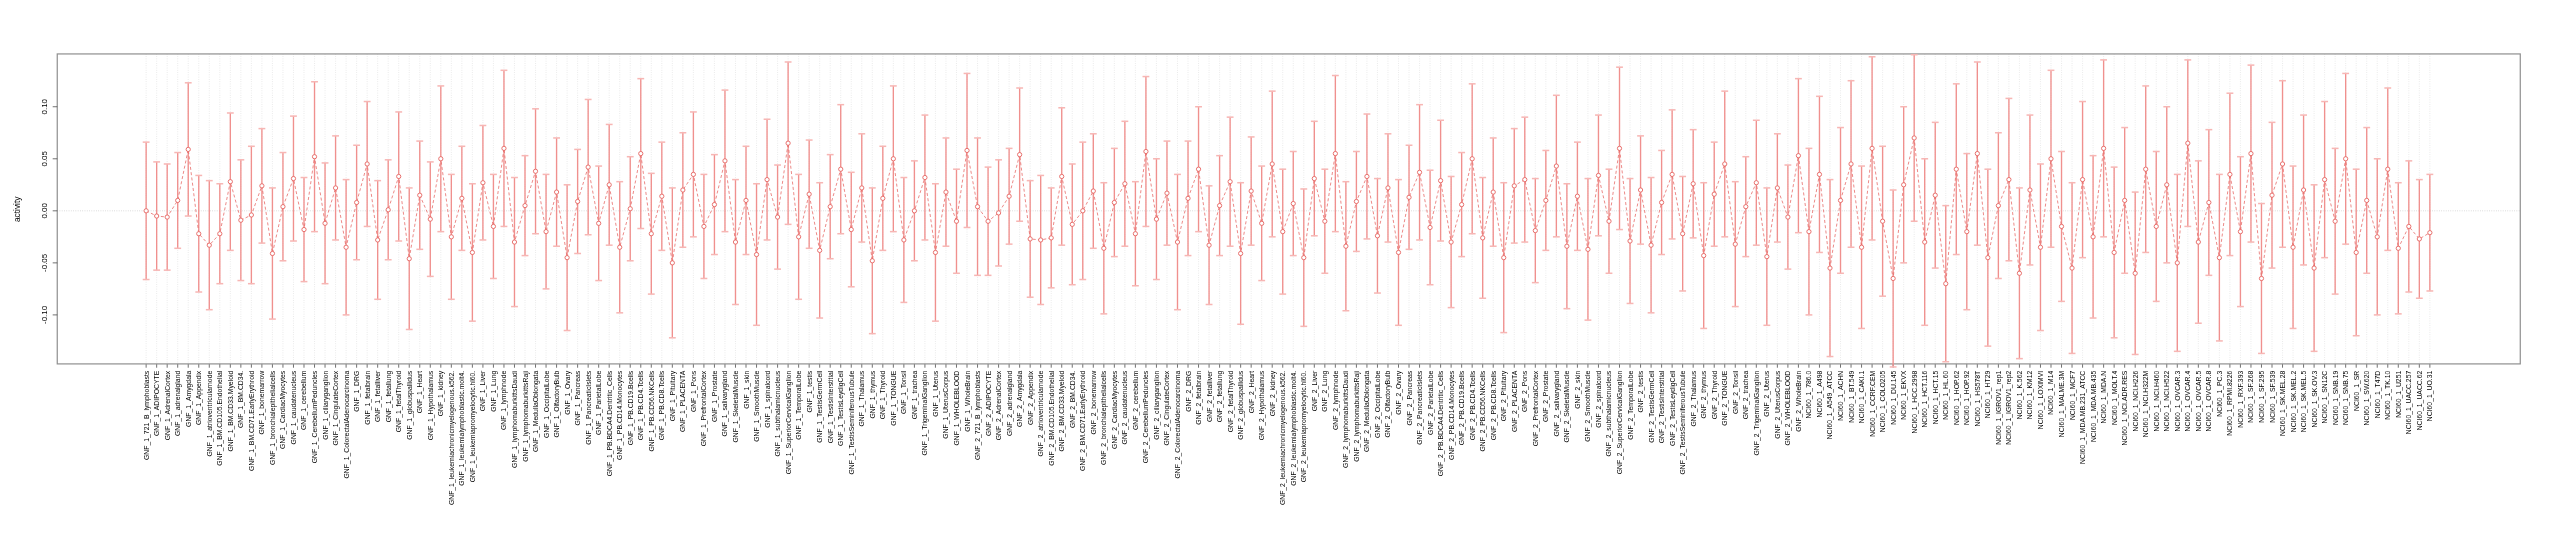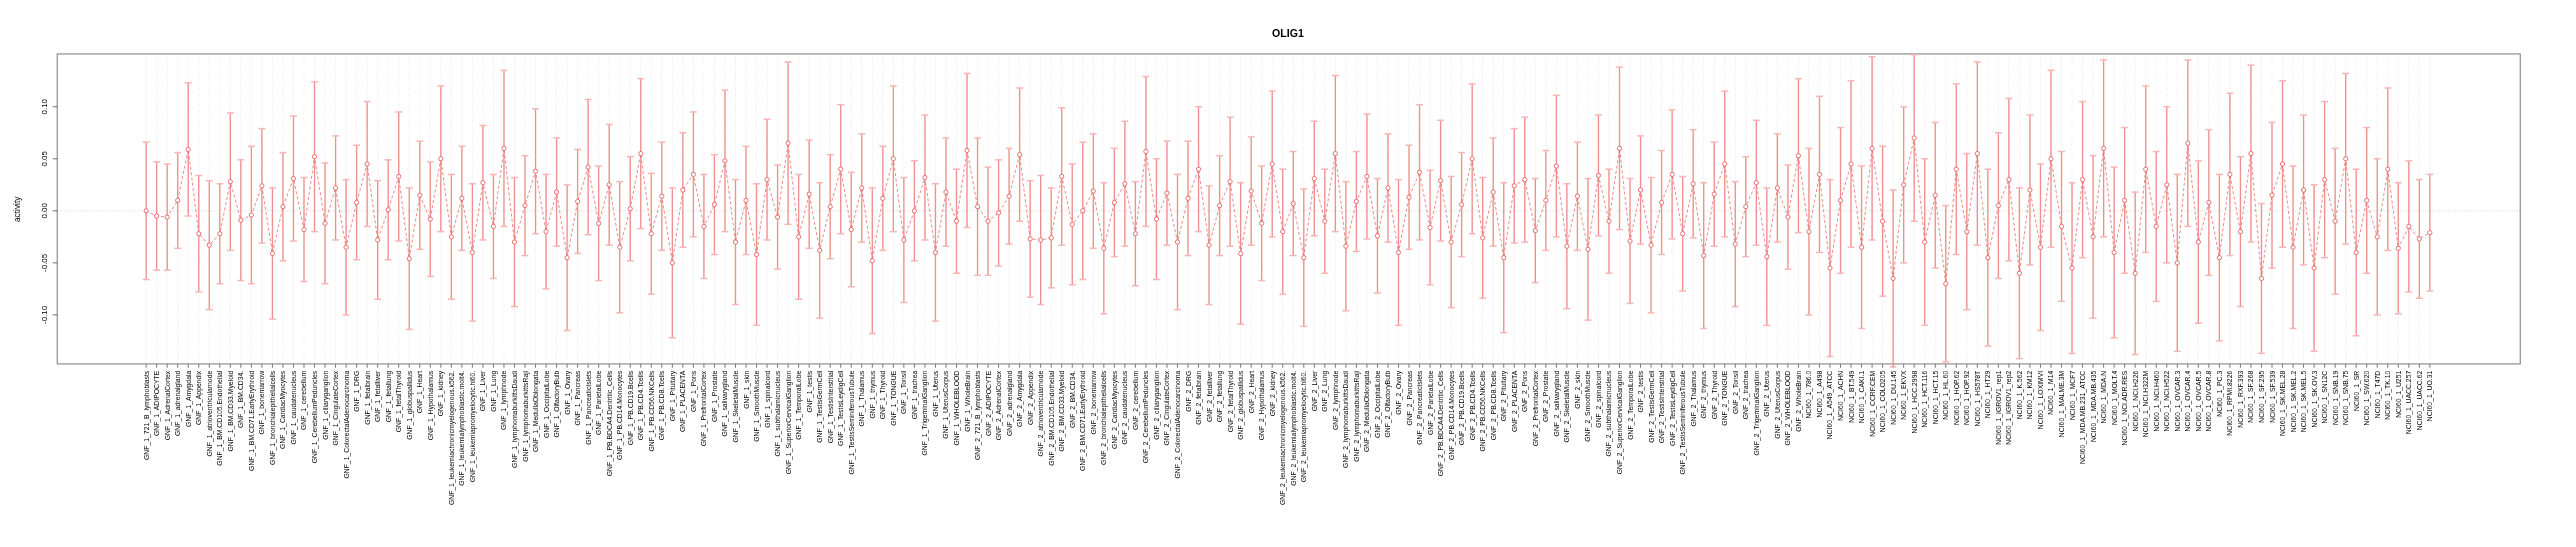--- a/index.html
+++ b/index.html
@@ -8,21 +8,20 @@
   #chart-title{position:absolute;top:27px;left:0;width:2576px;text-align:center;
     font-size:10.6px;font-weight:bold;color:#000;}
   #y-axis-label{position:absolute;left:-6px;top:204px;width:46px;height:10.6px;
     transform:rotate(-90deg);text-align:center;font-size:8.4px;color:#000;}
   svg{position:absolute;left:0;top:0;font-family:"Liberation Sans",sans-serif;}
 </style>
 </head>
 <body>
 
 <div id="chart-root">
-  <div id="chart-title">OLIG1</div>
   <div id="y-axis-label">activity</div>
   <svg id="plot-svg" width="2576" height="547" viewBox="0 0 3390 720">
       <line x1="192" y1="71" x2="192" y2="479" stroke="#dcdcdc" stroke-width="1" stroke-dasharray="1 2"></line>
       <line x1="192" y1="479" x2="192" y2="484" stroke="#444444" stroke-width="1"></line>
       <text transform="translate(192,488) rotate(-90)" text-anchor="end" dominant-baseline="central" font-size="9" fill="#000000">GNF_1_721_B_lymphoblasts</text>
       <line x1="205.85253456221199" y1="71" x2="205.85253456221199" y2="479" stroke="#dcdcdc" stroke-width="1" stroke-dasharray="1 2"></line>
       <line x1="205.85253456221199" y1="479" x2="205.85253456221199" y2="484" stroke="#444444" stroke-width="1"></line>
       <text transform="translate(205.85253456221199,488) rotate(-90)" text-anchor="end" dominant-baseline="central" font-size="9" fill="#000000">GNF_1_ADIPOCYTE</text>
       <line x1="219.70506912442397" y1="71" x2="219.70506912442397" y2="479" stroke="#dcdcdc" stroke-width="1" stroke-dasharray="1 2"></line>
       <line x1="219.70506912442397" y1="479" x2="219.70506912442397" y2="484" stroke="#444444" stroke-width="1"></line>

